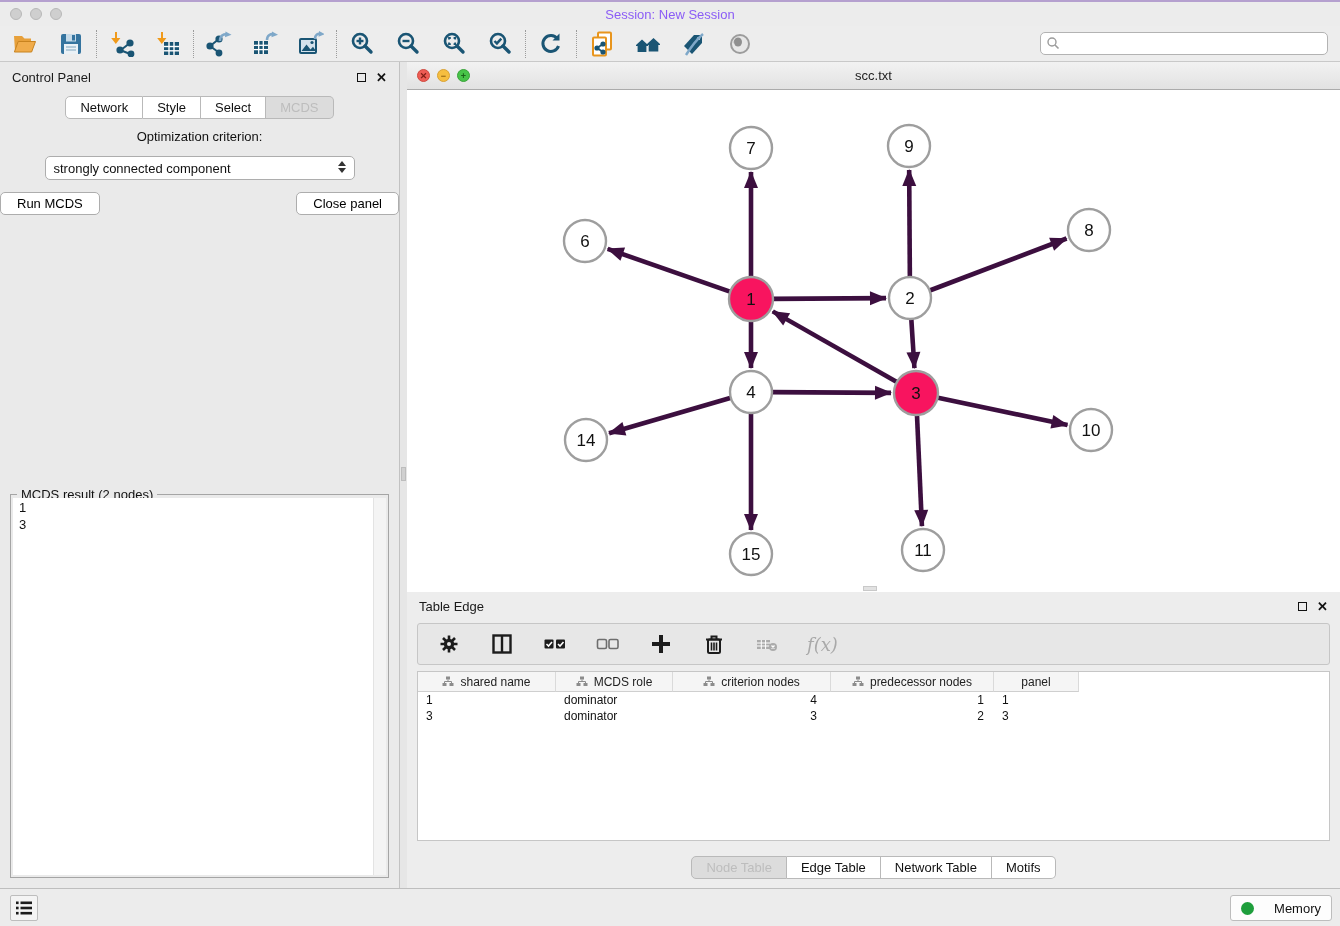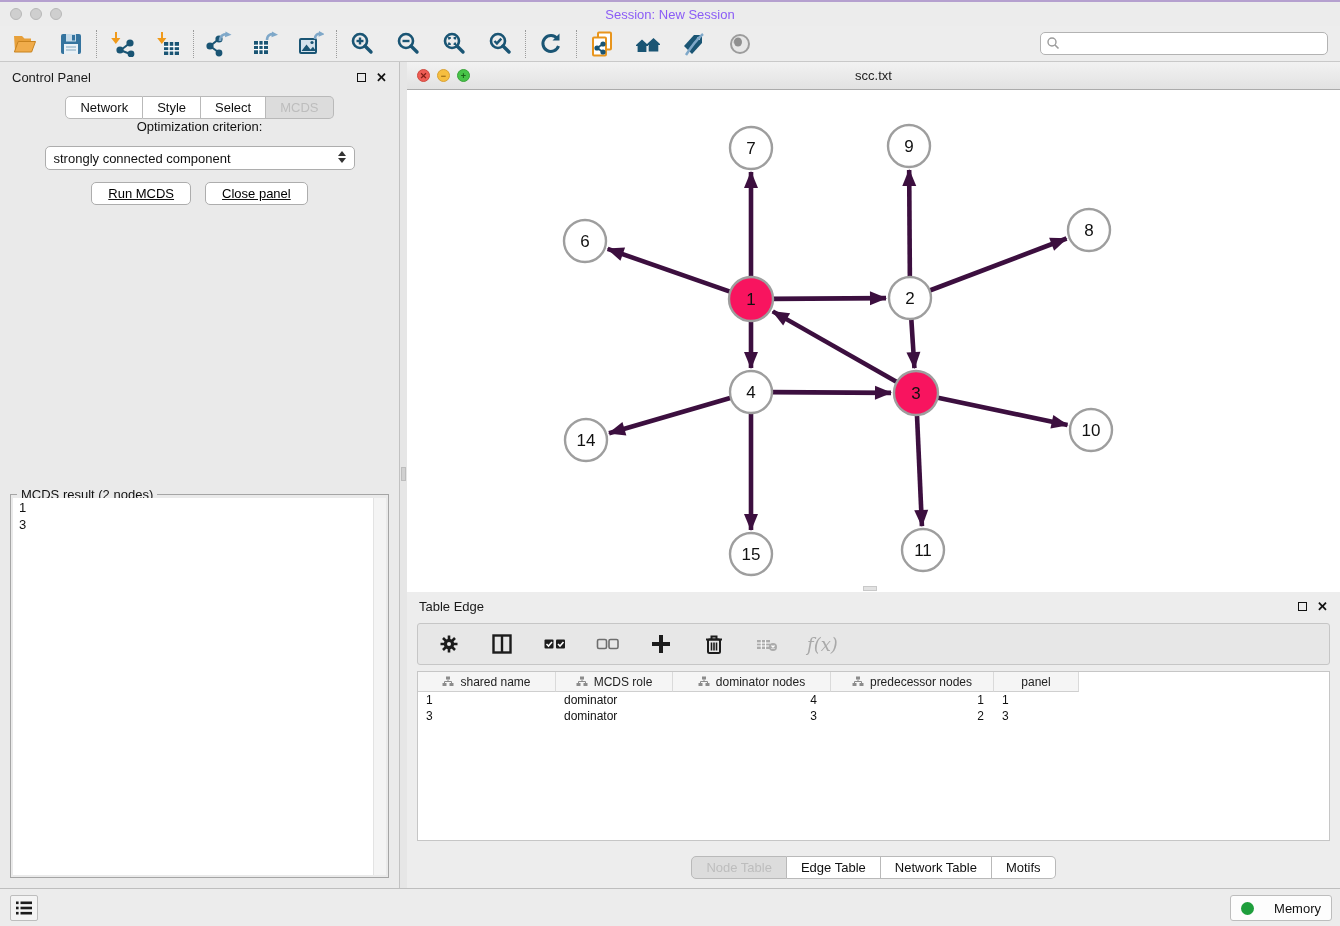--- a/index.html
+++ b/index.html
@@ -28,29 +28,29 @@
   .panel-header { height:30px; display:flex; align-items:center; padding:0 12px; }
   .panel-title { font-size:13px; color:#1a1a1a; }
   .panel-hdr-icons { margin-left:auto; display:flex; align-items:center; gap:10px; }
   .float-icon { width:9px; height:9px; border:1.5px solid #111; display:inline-block; background:transparent; cursor:pointer; }
   .close-icon { font-weight:bold; font-size:13px; color:#111; cursor:pointer; line-height:9px; }
   .cp-tabs { display:flex; justify-content:center; margin-top:4px; }
   .tab { padding:3px 14px; background:#fff; border:1px solid #B9B9B9; border-left:none; font-size:13px; cursor:pointer; }
   .tab:first-child { border-left:1px solid #B9B9B9; border-radius:5px 0 0 5px; }
   .tab:last-child { border-radius:0 5px 5px 0; }
   .tab.active { background:#DCDCDC; color:#BDBDBD; }
-  .cp-body { margin-top:0; text-align:center; }
+  .cp-body { margin-top:10px; text-align:center; }
   .opt-label { font-size:13px; margin-bottom:12px; }
   .dropdown { margin:0 auto; width:310px; height:24px; background:#fff; border:1px solid #ADADAD; border-radius:5px; display:flex; align-items:center; padding:0 8px; cursor:pointer; position:relative; }
   .dropdown-value { font-size:13px; }
   .stepper { position:absolute; right:8px; top:4px; display:flex; flex-direction:column; gap:2px; }
   .stepper i { display:block; width:0; height:0; border-left:4px solid transparent; border-right:4px solid transparent; }
   .stepper .up { border-bottom:5px solid #333; }
   .stepper .down { border-top:5px solid #333; }
-  .cp-buttons { margin-top:12px; display:flex; justify-content:center; gap:14px;text-decoration:underline; }
+  .cp-buttons { margin-top:12px; display:flex; justify-content:space-between; gap:14px; }
   .btn { background:#fff; border:1px solid #ADADAD; border-radius:5px; padding:3px 16px; font-size:13px; cursor:pointer; font-family:"Liberation Sans",sans-serif; }
   .result-group { position:absolute; left:10px; right:10px; top:432px; bottom:10px; border:1px solid #A5A5A5; }
   .result-legend { position:absolute; top:-8px; left:6px; background:#EAEAEA; padding:0 4px; font-size:13px; }
   .result-text { position:absolute; left:2px; right:2px; top:3px; bottom:2px; background:#fff; font-size:13px; line-height:17px; padding:1px 6px; white-space:pre-line; text-align:left; overflow:hidden; }
   .result-scrollbar { position:absolute; right:2px; top:3px; bottom:2px; width:13px; background:#F4F4F4; border-left:1px solid #E3E3E3; }
 
   
   .v-splitter { position:absolute; left:400px; top:62px; width:7px; bottom:38px; background:#E6E6E6; }
   .v-grip { position:absolute; left:1px; top:405px; width:5px; height:14px; background:#D0D0D0; border:1px solid #BDBDBD; }
 
@@ -489,21 +489,21 @@
         </div>
         <div class="th" style="width: 158px;">
           <svg viewBox="0 0 12 11">
             <g fill="#8C8C8C">
               <rect x="4" y="0.5" width="4" height="3"></rect>
               <rect x="0.5" y="7" width="4" height="3"></rect>
               <rect x="7.5" y="7" width="4" height="3"></rect>
             </g>
             <path d="M6 3.5v2M2.5 7V5.5h7V7" fill="none" stroke="#8C8C8C" stroke-width="1"></path>
           </svg>
-          <span>dominator nodes</span>
+          <span>criterion nodes</span>
         </div>
         <div class="th" style="width: 163px;">
           <svg viewBox="0 0 12 11">
             <g fill="#8C8C8C">
               <rect x="4" y="0.5" width="4" height="3"></rect>
               <rect x="0.5" y="7" width="4" height="3"></rect>
               <rect x="7.5" y="7" width="4" height="3"></rect>
             </g>
             <path d="M6 3.5v2M2.5 7V5.5h7V7" fill="none" stroke="#8C8C8C" stroke-width="1"></path>
           </svg>

